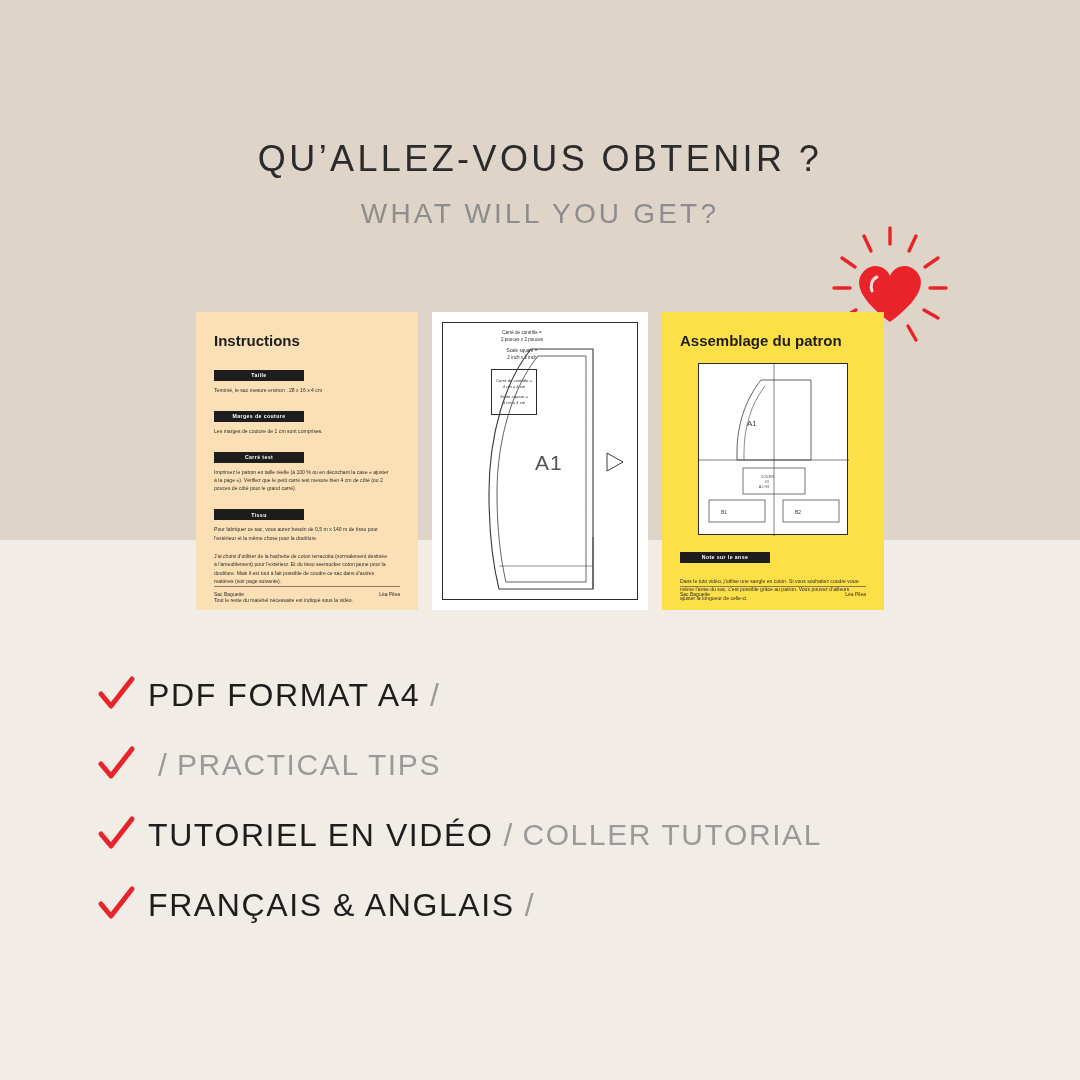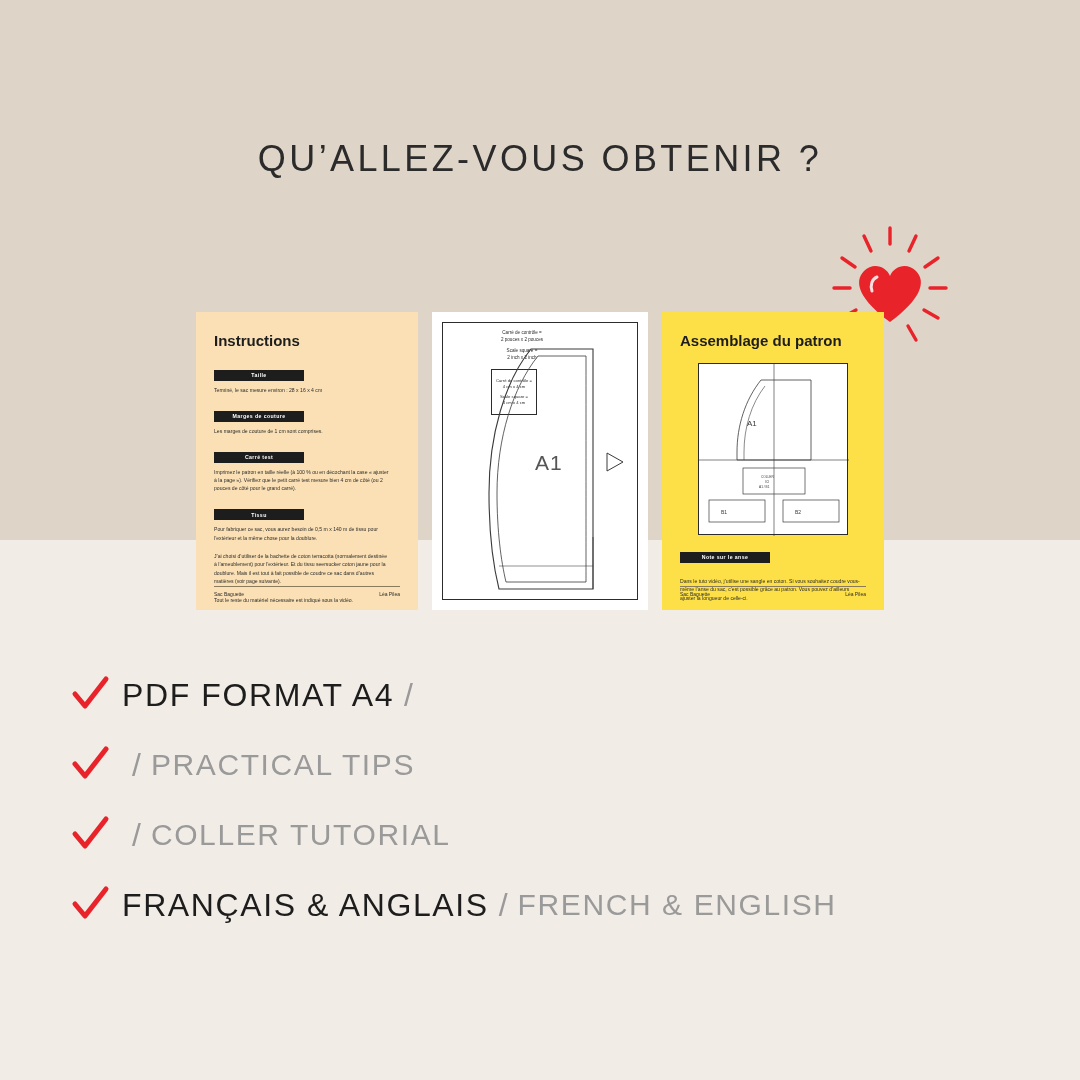--- a/index.html
+++ b/index.html
@@ -208,21 +208,21 @@
   .checklist {
     position: absolute;
     left: 0;
     top: 660px;
     width: 1080px;
   }
   .check-row {
     display: flex;
     align-items: center;
     height: 70px;
-    padding-left: 70px;
+    padding-left: 96px;
   }
   .check-mark {
     width: 40px;
     height: 40px;
     margin-right: 12px;
     flex: 0 0 auto;
   }
   .check-fr {
     font-size: 32px;
     letter-spacing: 1.6px;
@@ -245,20 +245,21 @@
 </head>
 <body>
 
 <div class="page">
 
   <div class="bg-top"></div>
   <div class="bg-bottom"></div>
 
   <div class="heading-wrap">
     <h1 class="title-fr">QU’ALLEZ-VOUS OBTENIR ?</h1>
+    <h2 class="title-en">WHAT WILL YOU GET?</h2>
   </div>
 
   <div class="heart-doodle">
     <svg viewBox="0 0 140 140" width="140" height="140">
       <g stroke="#e8232a" stroke-width="3.4" stroke-linecap="round">
         <line x1="70" y1="6" x2="70" y2="22"></line>
         <line x1="44" y1="14" x2="51" y2="29"></line>
         <line x1="96" y1="14" x2="89" y2="29"></line>
         <line x1="22" y1="36" x2="35" y2="45"></line>
         <line x1="118" y1="36" x2="105" y2="45"></line>
@@ -395,29 +396,29 @@
       <span class="check-sep">/</span>
       <span class="check-en">PRACTICAL TIPS</span>
     </div>
 
     <div class="check-row">
       <span class="check-mark">
         <svg viewBox="0 0 40 40" width="40" height="40">
           <path d="M5 19 L15 31 L36 4" fill="none" stroke="#e8232a" stroke-width="5" stroke-linecap="round" stroke-linejoin="round"></path>
         </svg>
       </span>
+      <span class="check-fr">TUTORIEL EN VIDÉO</span>
       <span class="check-sep">/</span>
       <span class="check-en">COLLER TUTORIAL</span>
     </div>
 
     <div class="check-row">
       <span class="check-mark">
         <svg viewBox="0 0 40 40" width="40" height="40">
           <path d="M5 19 L15 31 L36 4" fill="none" stroke="#e8232a" stroke-width="5" stroke-linecap="round" stroke-linejoin="round"></path>
         </svg>
       </span>
       <span class="check-fr">FRANÇAIS &amp; ANGLAIS</span>
       <span class="check-sep">/</span>
-      <span class="check-en">FRENCH &amp; ENGLISH</span>
     </div>
   </div>
 
 </div>
 
 </body></html>

